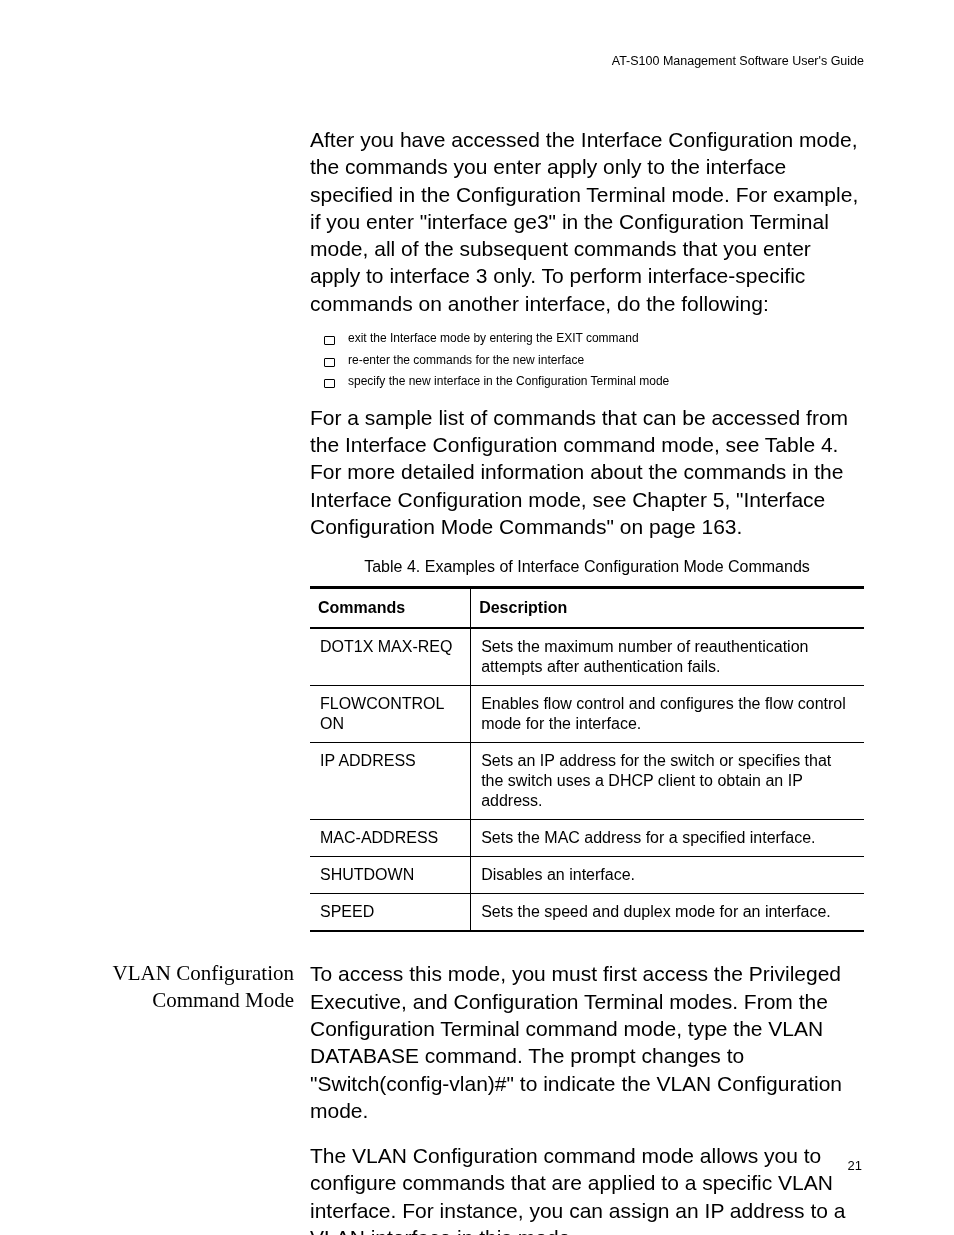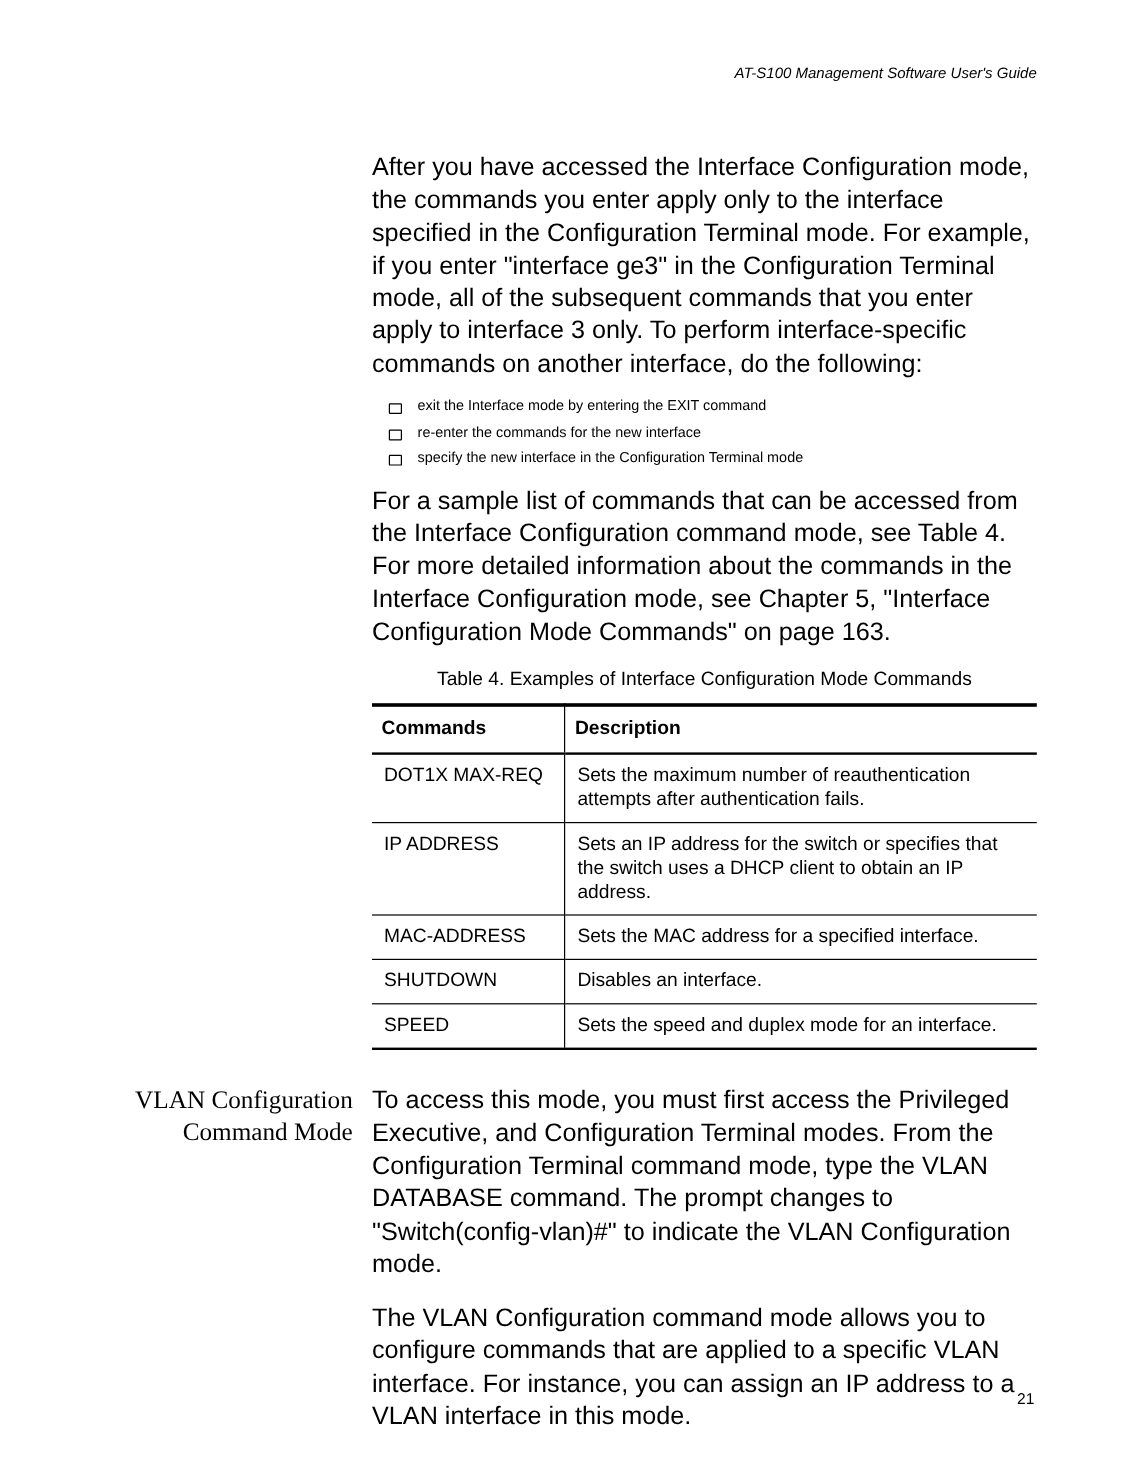--- a/index.html
+++ b/index.html
@@ -10,21 +10,20 @@
       font-family: Arial, Helvetica, sans-serif;
       color: #000;
       position: relative;
     }
     .page {
       padding: 54px 90px 0 110px;
     }
     .header-text {
       text-align: right;
       font-size: 12.5px;
-      font-style: italic;
       margin-bottom: 58px;
     }
     .content-col {
       margin-left: 200px;
     }
     .para {
       font-size: 21px;
       line-height: 1.3;
       margin-bottom: 14px;
     }
@@ -134,20 +133,24 @@
           <th>Commands</th>
           <th>Description</th>
         </tr>
       </thead>
       <tbody>
         <tr>
           <td>DOT1X MAX-REQ</td>
           <td>Sets the maximum number of reauthentication attempts after authentication fails.</td>
         </tr>
         <tr>
+          <td>FLOWCONTROL ON</td>
+          <td>Enables flow control and configures the flow control mode for the interface.</td>
+        </tr>
+        <tr>
           <td>IP ADDRESS</td>
           <td>Sets an IP address for the switch or specifies that the switch uses a DHCP client to obtain an IP address.</td>
         </tr>
         <tr>
           <td>MAC-ADDRESS</td>
           <td>Sets the MAC address for a specified interface.</td>
         </tr>
         <tr>
           <td>SHUTDOWN</td>
           <td>Disables an interface.</td>

